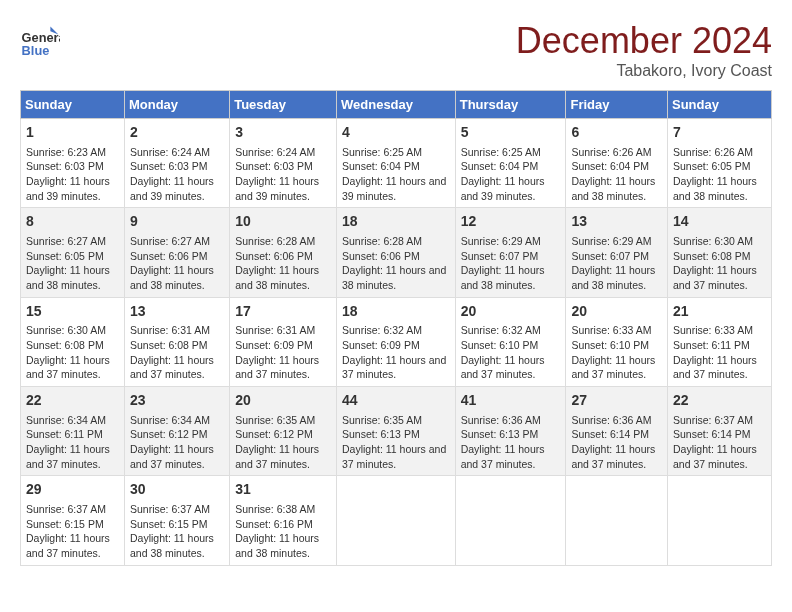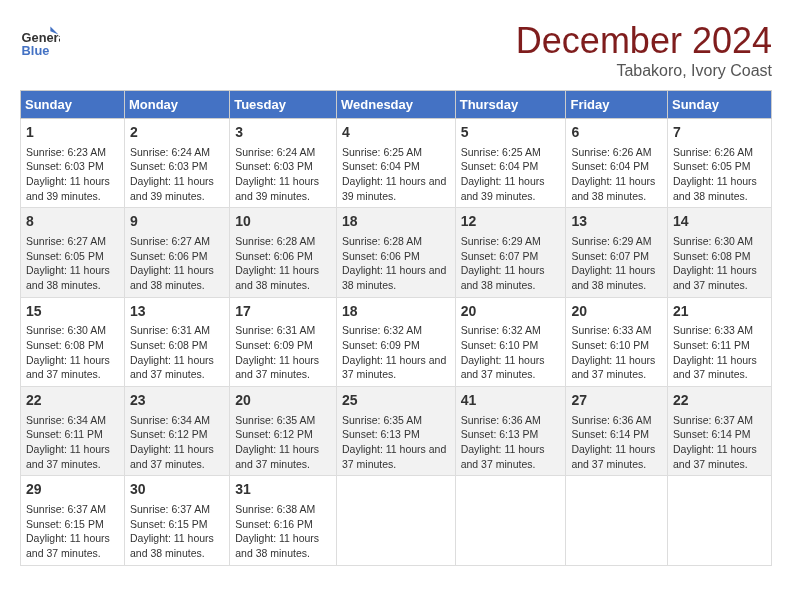--- a/index.html
+++ b/index.html
@@ -129,21 +129,21 @@
         <td><span class="day-number">17</span>Sunrise: 6:31 AM<br>Sunset: 6:09 PM<br>Daylight: 11 hours and 37 minutes.</td>
         <td><span class="day-number">18</span>Sunrise: 6:32 AM<br>Sunset: 6:09 PM<br>Daylight: 11 hours and 37 minutes.</td>
         <td><span class="day-number">20</span>Sunrise: 6:32 AM<br>Sunset: 6:10 PM<br>Daylight: 11 hours and 37 minutes.</td>
         <td><span class="day-number">20</span>Sunrise: 6:33 AM<br>Sunset: 6:10 PM<br>Daylight: 11 hours and 37 minutes.</td>
         <td><span class="day-number">21</span>Sunrise: 6:33 AM<br>Sunset: 6:11 PM<br>Daylight: 11 hours and 37 minutes.</td>
       </tr>
       <tr>
         <td><span class="day-number">22</span>Sunrise: 6:34 AM<br>Sunset: 6:11 PM<br>Daylight: 11 hours and 37 minutes.</td>
         <td><span class="day-number">23</span>Sunrise: 6:34 AM<br>Sunset: 6:12 PM<br>Daylight: 11 hours and 37 minutes.</td>
         <td><span class="day-number">20</span>Sunrise: 6:35 AM<br>Sunset: 6:12 PM<br>Daylight: 11 hours and 37 minutes.</td>
-        <td><span class="day-number">25</span>Sunrise: 6:35 AM<br>Sunset: 6:13 PM<br>Daylight: 11 hours and 37 minutes.</td>
+        <td><span class="day-number">44</span>Sunrise: 6:35 AM<br>Sunset: 6:13 PM<br>Daylight: 11 hours and 37 minutes.</td>
         <td><span class="day-number">41</span>Sunrise: 6:36 AM<br>Sunset: 6:13 PM<br>Daylight: 11 hours and 37 minutes.</td>
         <td><span class="day-number">27</span>Sunrise: 6:36 AM<br>Sunset: 6:14 PM<br>Daylight: 11 hours and 37 minutes.</td>
         <td><span class="day-number">22</span>Sunrise: 6:37 AM<br>Sunset: 6:14 PM<br>Daylight: 11 hours and 37 minutes.</td>
       </tr>
       <tr>
         <td><span class="day-number">29</span>Sunrise: 6:37 AM<br>Sunset: 6:15 PM<br>Daylight: 11 hours and 37 minutes.</td>
         <td><span class="day-number">30</span>Sunrise: 6:37 AM<br>Sunset: 6:15 PM<br>Daylight: 11 hours and 38 minutes.</td>
         <td><span class="day-number">31</span>Sunrise: 6:38 AM<br>Sunset: 6:16 PM<br>Daylight: 11 hours and 38 minutes.</td>
         <td class="empty-cell"></td>
         <td class="empty-cell"></td>

